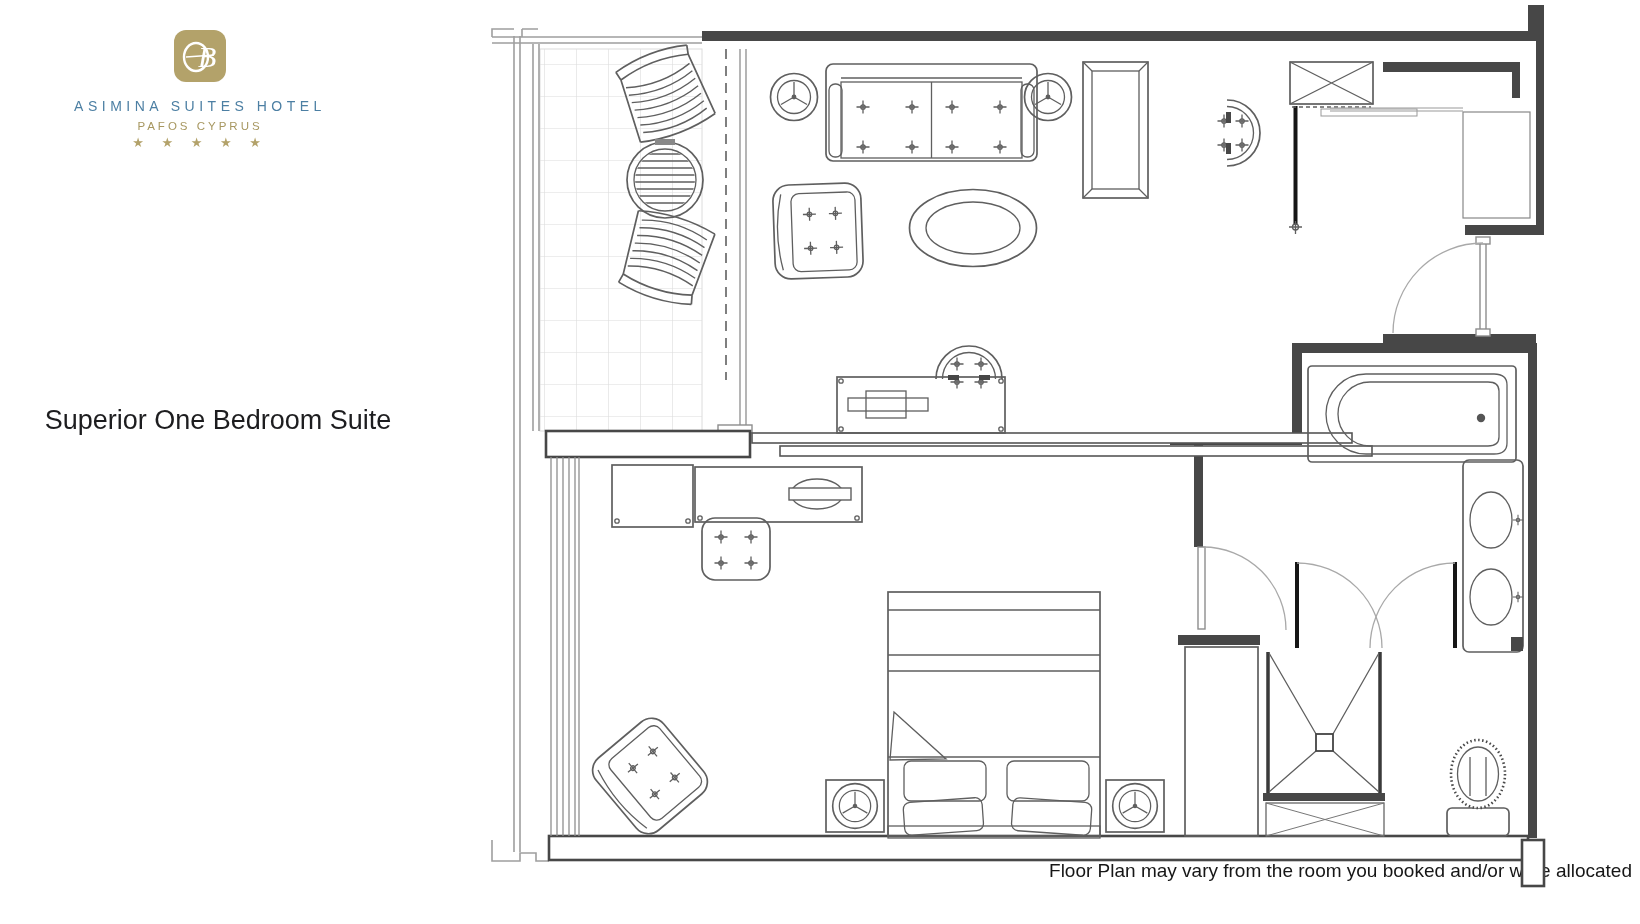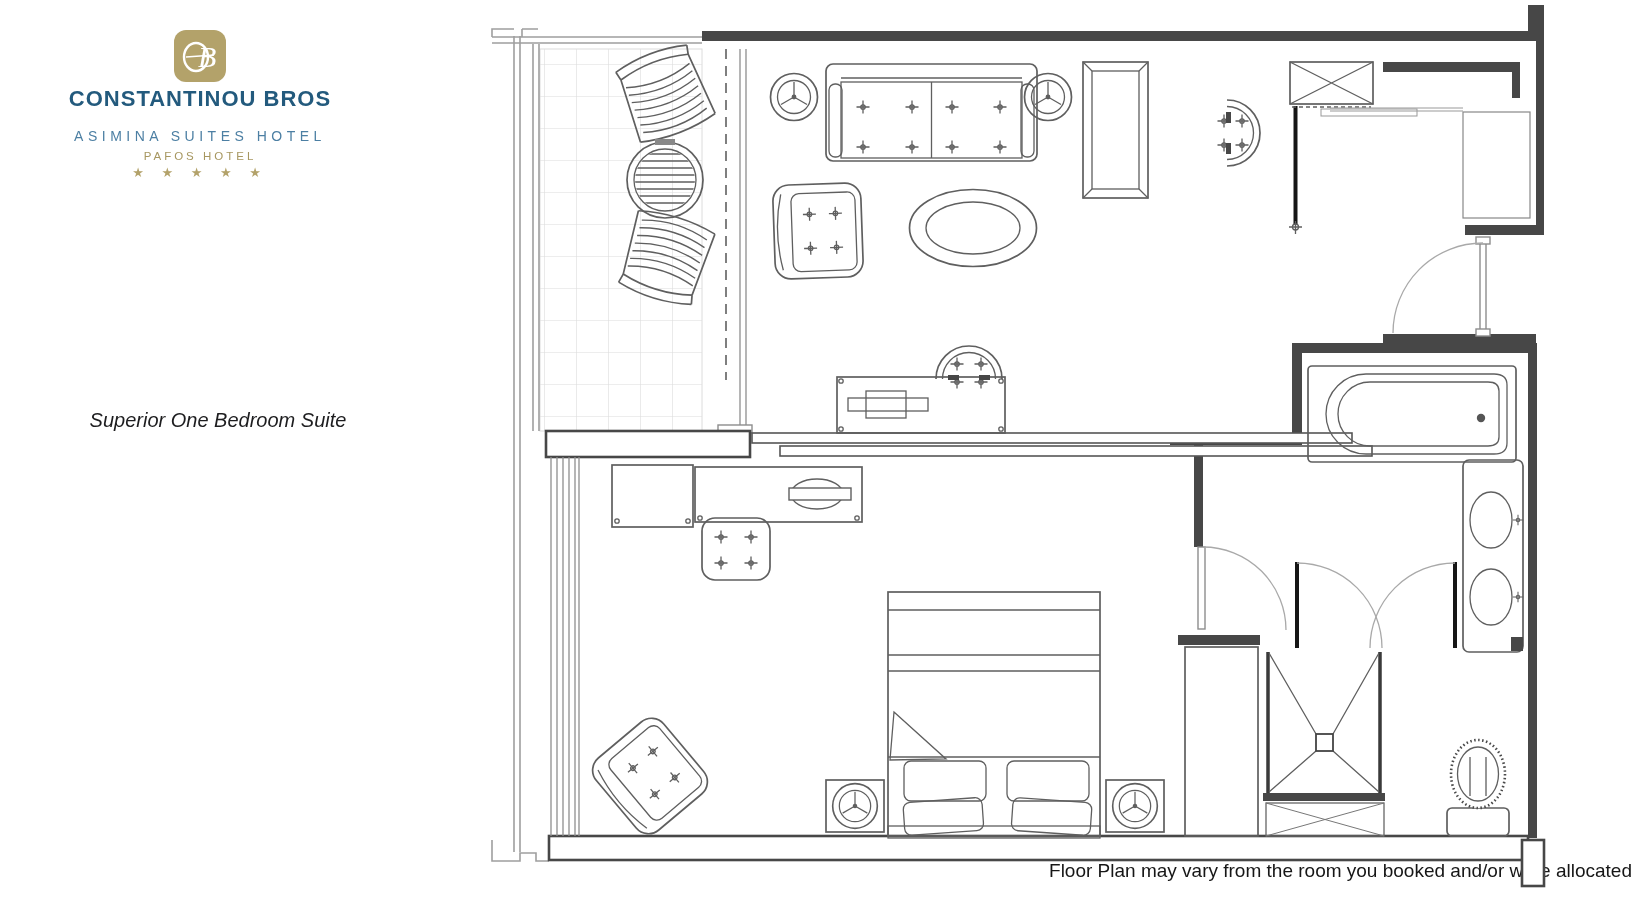--- a/index.html
+++ b/index.html
@@ -11,21 +11,21 @@
   .monogram{width:52px;height:52px;border-radius:12px;background:#b3a26a;
             margin:0 auto 4px auto;position:relative;}
   .monogram svg{position:absolute;left:0;top:0;}
   .logo-line1{font-size:22px;font-weight:bold;letter-spacing:1px;color:#235a7d;margin-top:4px;}
   .logo-line2{font-size:14px;letter-spacing:4.5px;color:#4c7fa3;margin-top:16px;}
   .logo-line3{font-size:11.5px;letter-spacing:3px;color:#a79760;margin-top:6px;}
   .logo-stars{font-size:13px;letter-spacing:7px;color:#b3a26a;margin-top:3px;}
 
   
   .page-title{position:absolute;left:28px;top:398px;width:380px;text-align:center;
-              font-size:20px;line-height:44px;color:#1d1d1f;font-style:italic;}
+              font-size:27px;line-height:44px;color:#1d1d1f;}
 
   
   .disclaimer{position:absolute;right:8px;top:860px;font-size:19px;color:#161616;}
 
   
   .plan{position:absolute;left:480px;top:0;width:1160px;height:924px;}
   .plan *{vector-effect:none;}
   .f{stroke:#5f5f5f;fill:none;stroke-width:1.7;}       
   .f2{stroke:#5f5f5f;fill:none;stroke-width:1.3;}
   .wall{fill:#474747;stroke:none;}
@@ -42,23 +42,22 @@
 <body>
 
 <div class="logo">
   <div class="monogram">
     <svg width="52" height="52" viewBox="0 0 52 52">
       <ellipse cx="22" cy="27" rx="12" ry="14" fill="none" stroke="#ffffff" stroke-width="2.4"></ellipse>
       <text x="24" y="37" font-family="Liberation Serif, serif" font-style="italic" font-size="30" fill="#ffffff">B</text>
       <line x1="12" y1="27" x2="40" y2="25" stroke="#ffffff" stroke-width="1.6"></line>
     </svg>
   </div>
-  <div class="logo-line1">CONSTANTINOU BROS</div>
   <div class="logo-line2">ASIMINA SUITES HOTEL</div>
-  <div class="logo-line3">PAFOS HOTEL</div>
+  <div class="logo-line3">PAFOS CYPRUS</div>
   <div class="logo-stars">★ ★ ★ ★ ★</div>
 </div>
 
 <div class="page-title">Superior One Bedroom Suite</div>
 
 <div class="disclaimer">Floor Plan may vary from the room you booked and/or were allocated</div>
 
 <svg class="plan" viewBox="0 0 1160 924">
   <defs>
     <pattern id="tiles" width="32" height="32" patternUnits="userSpaceOnUse">

